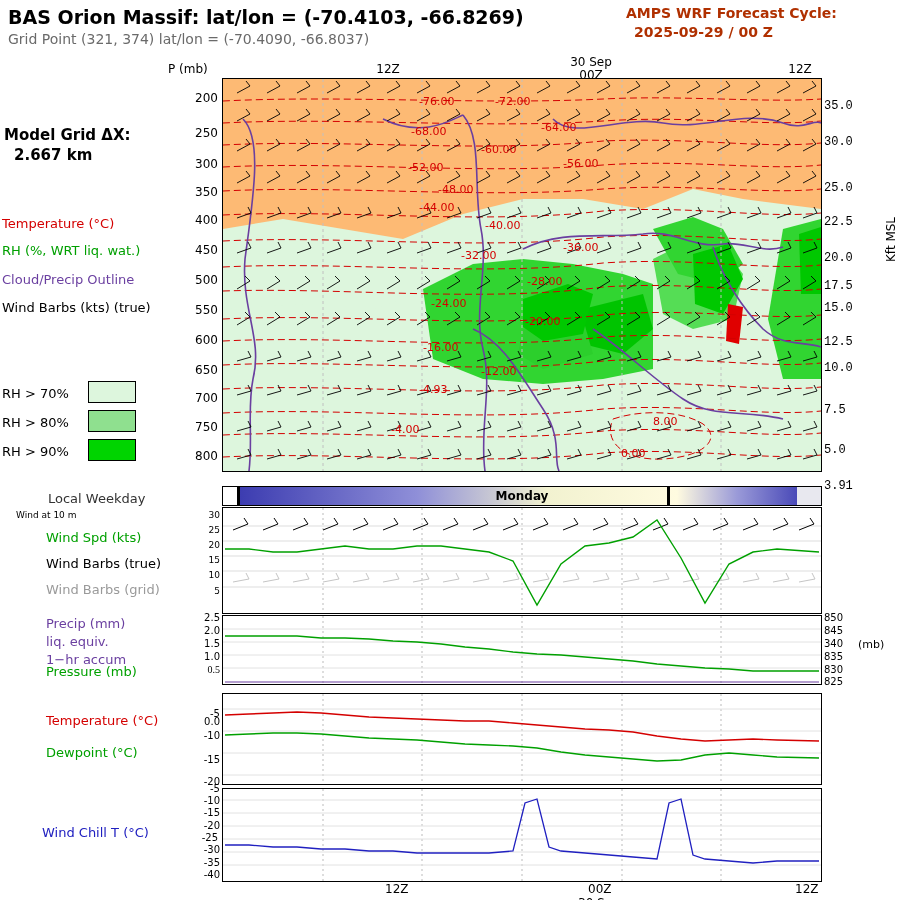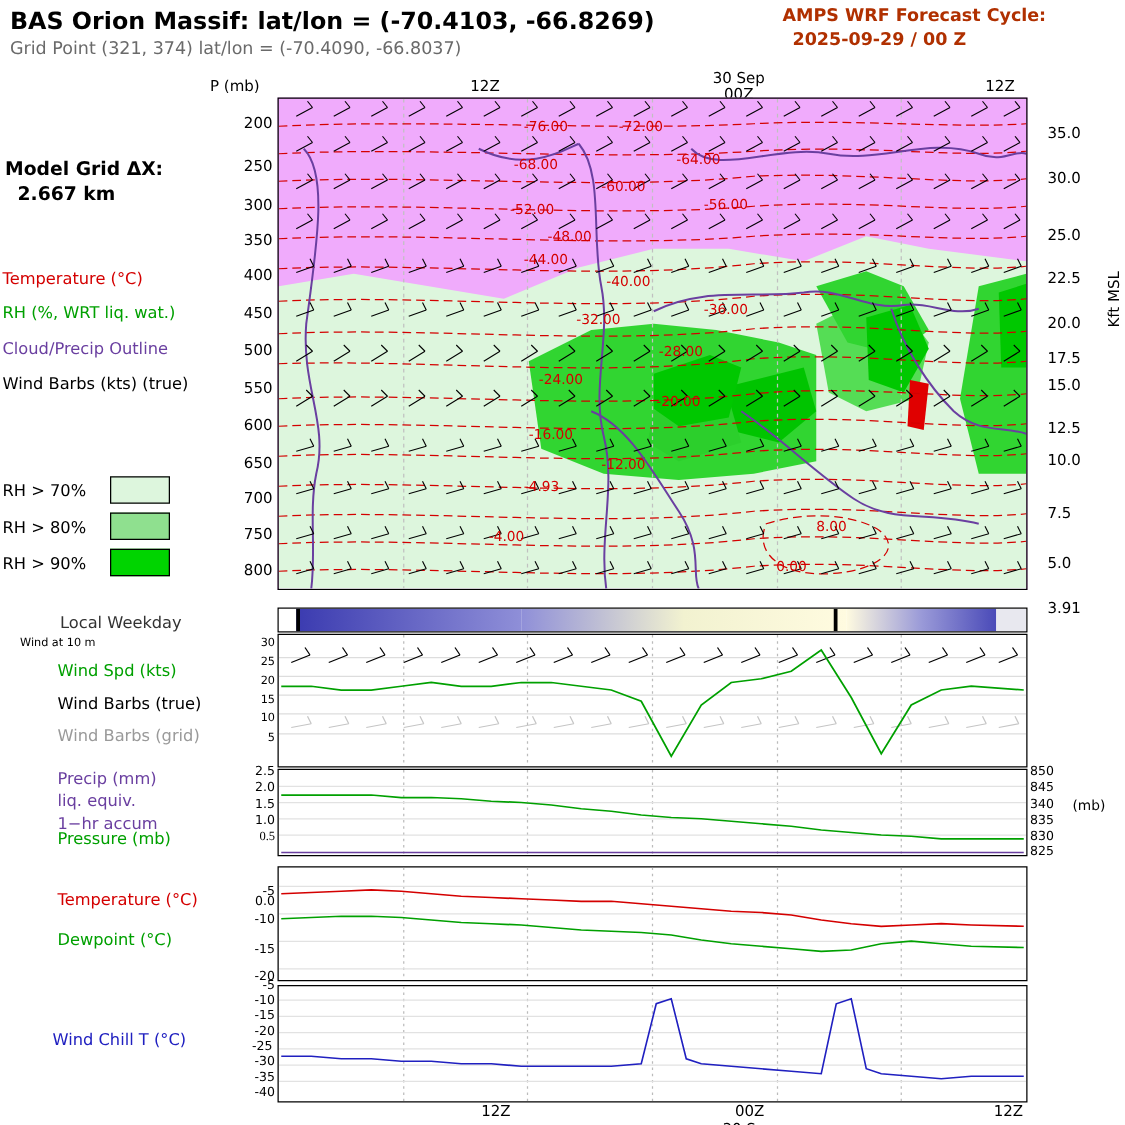--- a/index.html
+++ b/index.html
@@ -18,23 +18,23 @@
   .lbl{font-size:13px;}
   .small{font-size:11px;}
   .tiny{font-size:9px;}
   .red{color:#d40000;}
   .green{color:#00a000;}
   .purple{color:#6a3fa0;}
   .blue{color:#2020c0;}
   .grey{color:#9a9a9a;}
 
   
-  #mainpanel{left:222px;top:78px;width:598px;height:392px;border:1px solid #000;background:#f0abfc;overflow:hidden;}
+  #mainpanel{left:222px;top:78px;width:598px;height:392px;border:1px solid #000;background:#fdba74;overflow:hidden;}
   .yl{position:absolute;right:0;transform:translateY(-50%);font-size:12px;text-align:right;}
-  .yr{position:absolute;left:14px;transform:translateY(-50%);font-size:12px;text-align:left;}
+  .yr{position:absolute;left:0;transform:translateY(-50%);font-size:12px;text-align:left;font-family:Liberation Mono, monospace;}
 
   
   .toptick{position:absolute;font-size:12px;transform:translateX(-50%);}
 
   
   .legbox{width:46px;height:20px;border:1px solid #000;}
 
   
   .panel{position:absolute;border:1px solid #000;background:#fff;overflow:hidden;}
 
@@ -1190,20 +1190,21 @@
 
 <div class="abs lbl" style="left:48px;top:491px;color:#333;">Local Weekday</div>
 <div class="daybar" style="top:486px;">
   <div class="seg" style="left:0;width:14px;background:#ffffff;"></div>
   <div class="seg" style="left:14px;width:180px;background:linear-gradient(90deg,#3b3bb0,#8f8fd8);"></div>
   <div class="seg" style="left:194px;width:260px;background:linear-gradient(90deg,#8f8fd8,#f2f2d0,#fffbe0);"></div>
   <div class="seg" style="left:454px;width:120px;background:linear-gradient(90deg,#fffbe0,#9a9ad8,#4a4ab8);"></div>
   <div class="seg" style="left:574px;width:24px;background:#e8e8ef;"></div>
   <div class="mark" style="left:14px;"></div>
   <div class="mark" style="left:444px;"></div>
+  <div class="daylabel">Monday</div>
 </div>
 
 <div class="abs tiny" style="left:16px;top:510px;">Wind at 10 m</div>
 <div class="abs lbl green" style="left:46px;top:530px;">Wind Spd (kts)</div>
 <div class="abs lbl" style="left:46px;top:556px;">Wind Barbs (true)</div>
 <div class="abs lbl grey" style="left:46px;top:582px;">Wind Barbs (grid)</div>
 
 <div class="abs" style="left:196px;top:508px;width:24px;height:104px;font-size:9px;text-align:right;">
   <div style="position:absolute;right:0;top:78px;">5</div>
   <div style="position:absolute;right:0;top:62px;">10</div>

